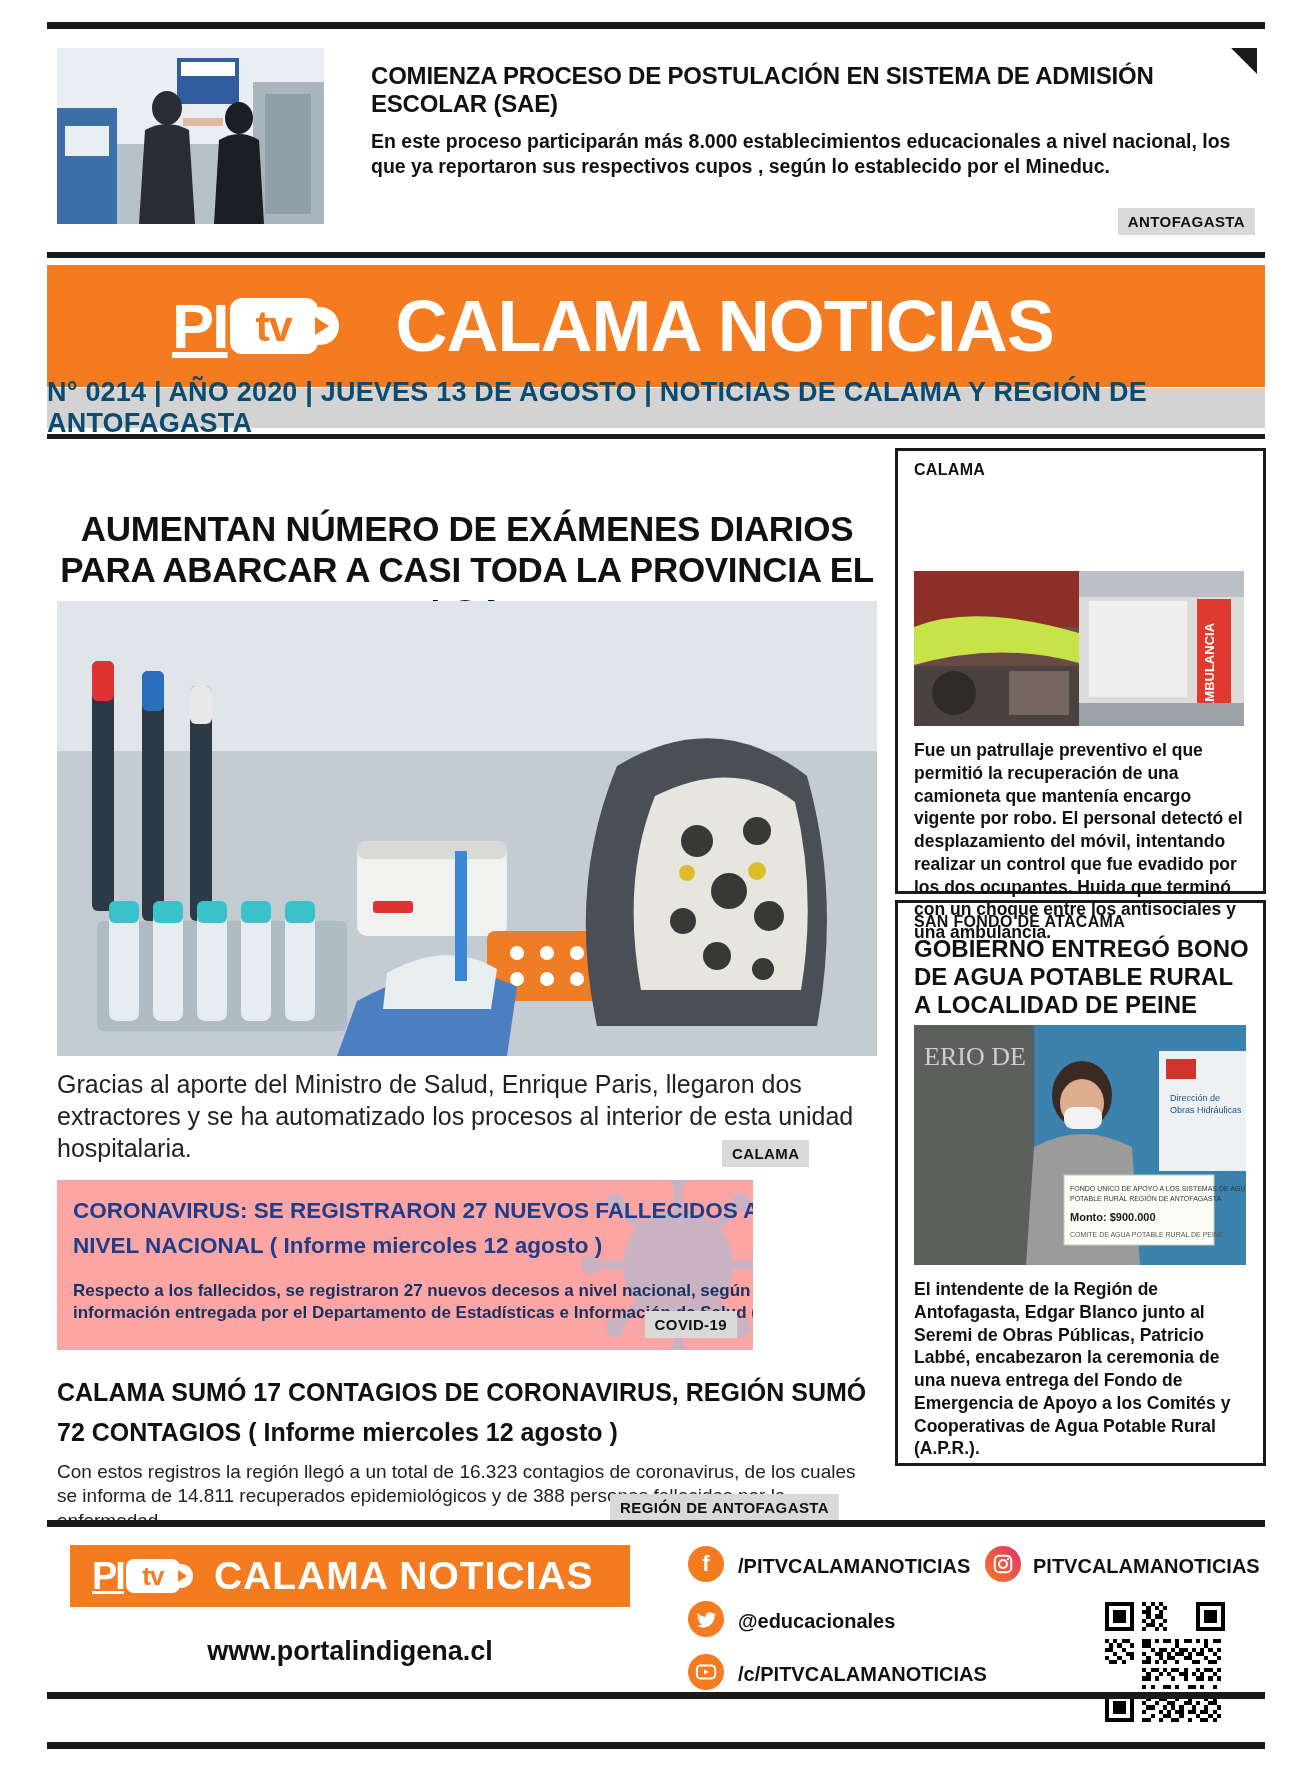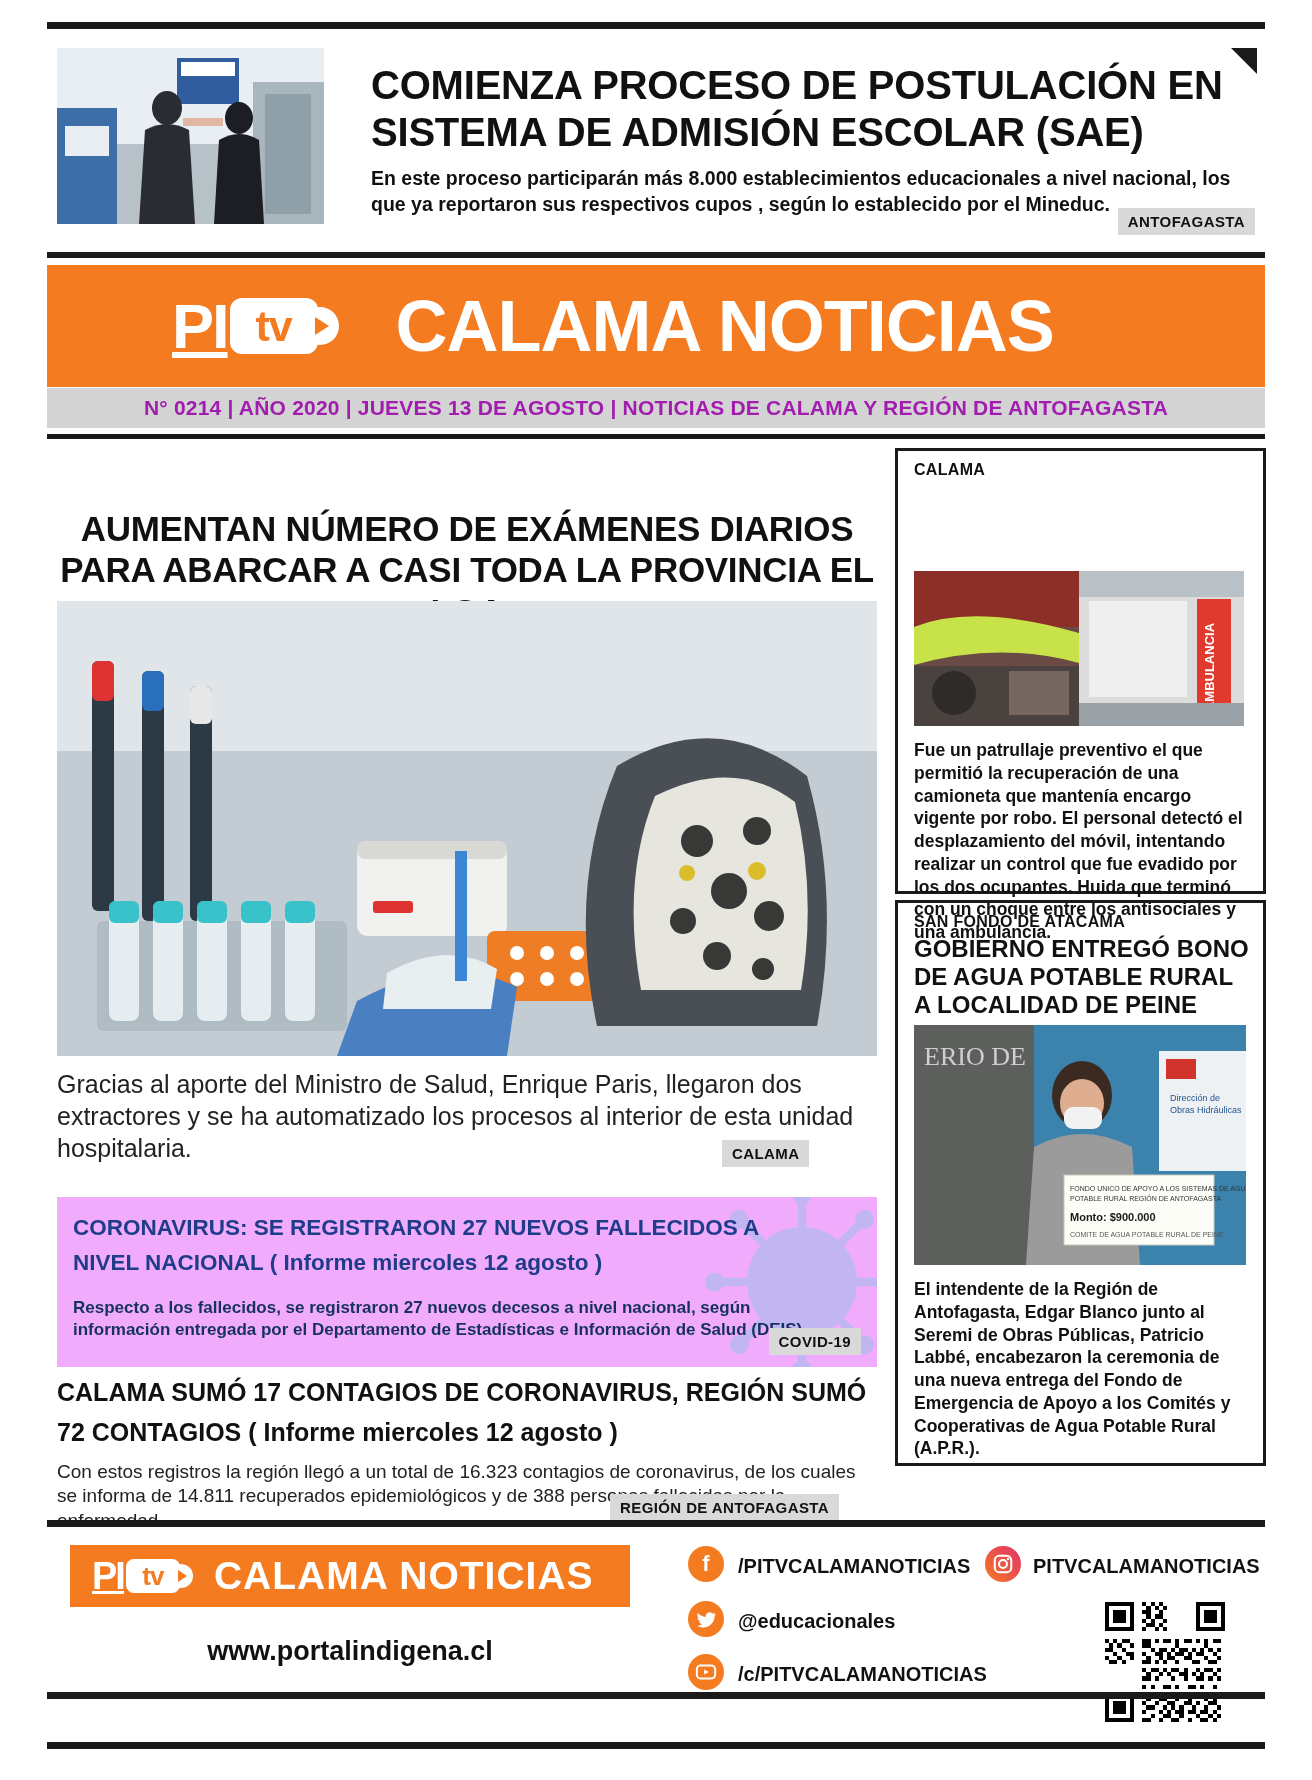--- a/index.html
+++ b/index.html
@@ -12,21 +12,21 @@
 
   
   .rule-top{position:absolute;left:47px;top:22px;width:1218px;height:7px;background:#1a1a1a;}
   .rule-under-top{position:absolute;left:47px;top:252px;width:1218px;height:6px;background:#1a1a1a;}
 
   
   .teaser{position:absolute;left:57px;top:48px;width:1200px;height:190px;}
   .teaser-img{position:absolute;left:0;top:0;width:267px;height:176px;overflow:hidden;background:#b9c3c7;}
   .teaser-txt{position:absolute;left:314px;top:14px;width:880px;}
   .teaser-h{
-    font-weight:bold;font-size:40px;line-height:1.18;color:#111;
+    font-weight:bold;font-size:24px;line-height:1.18;color:#111;
     letter-spacing:-0.2px;
   }
   .teaser-p{
     margin-top:10px;font-weight:bold;font-size:19.5px;line-height:1.3;color:#111;
   }
   .tag{
     display:inline-block;background:#d9d9d9;color:#111;font-weight:bold;
     font-size:15px;letter-spacing:.4px;padding:5px 10px 5px 10px;
   }
   .teaser-tag{position:absolute;right:2px;top:160px;margin-left:20px;}
@@ -45,34 +45,34 @@
   .logo-tv span{font-weight:bold;font-size:43px;color:#f47b20;letter-spacing:-1px;}
   .logo-play{position:absolute;right:-21px;top:9px;width:38px;height:38px;border-radius:50%;
     background:#fff;display:flex;align-items:center;justify-content:center;}
   .logo-play i{display:block;width:0;height:0;border-left:14px solid #f47b20;
     border-top:9px solid transparent;border-bottom:9px solid transparent;margin-left:4px;}
   .mast-title{margin-left:78px;font-weight:bold;font-size:72px;color:#fff;letter-spacing:-1px;}
 
   
   .dateline{position:absolute;left:47px;top:388px;width:1218px;height:40px;background:#d3d3d3;
     display:flex;align-items:center;justify-content:center;}
-  .dateline span{font-weight:bold;font-size:21px;color:#a21caf;letter-spacing:.2px;}
+  .dateline span{font-weight:bold;font-size:27px;color:#0c4a6e;letter-spacing:.2px;}
 
   .rule-under-date{position:absolute;left:47px;top:434px;width:1218px;height:5px;background:#1a1a1a;}
 
   
   .lead-h{position:absolute;left:57px;top:508px;width:820px;text-align:center;
     font-weight:bold;font-size:35px;line-height:1.18;color:#111;letter-spacing:-0.3px;}
   .lead-img{position:absolute;left:57px;top:601px;width:820px;height:455px;background:#93a3ad;overflow:hidden;}
   .lead-cap{position:absolute;left:57px;top:1068px;width:820px;
     font-size:25px;line-height:1.28;color:#222;}
   .lead-tag{position:absolute;left:722px;top:1140px;}
 
   
-  .covid-box{position:absolute;left:57px;top:1180px;width:820px;height:170px;background:#f0abfc;overflow:hidden;margin-top:17px;}
+  .covid-box{position:absolute;left:57px;top:1180px;width:696px;height:170px;background:#fca5a5;overflow:hidden;}
   .covid-h{position:absolute;left:16px;top:14px;width:700px;font-weight:bold;font-size:22.5px;
     line-height:1.55;color:#1f3c88;}
   .covid-p{position:absolute;left:16px;top:100px;width:740px;font-weight:bold;font-size:17px;
     line-height:1.32;color:#16305f;}
   .covid-tag{position:absolute;right:16px;bottom:12px;}
   .virus{position:absolute;right:-30px;top:-10px;width:210px;height:190px;opacity:.45;}
 
   .story2-h{position:absolute;left:57px;top:1372px;width:830px;font-weight:bold;font-size:25px;
     line-height:1.6;color:#111;}
   .story2-p{position:absolute;left:57px;top:1460px;width:820px;font-size:19px;line-height:1.28;color:#222;}

